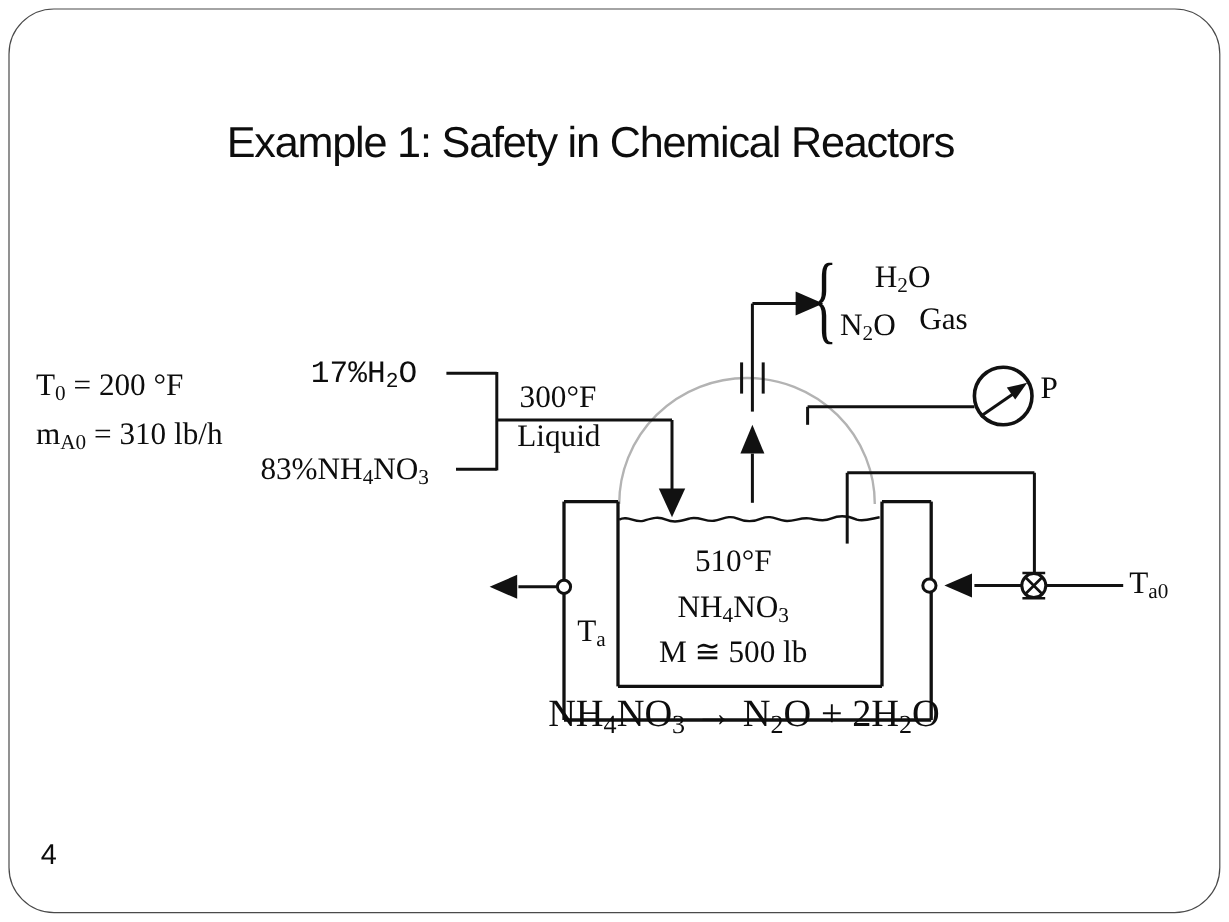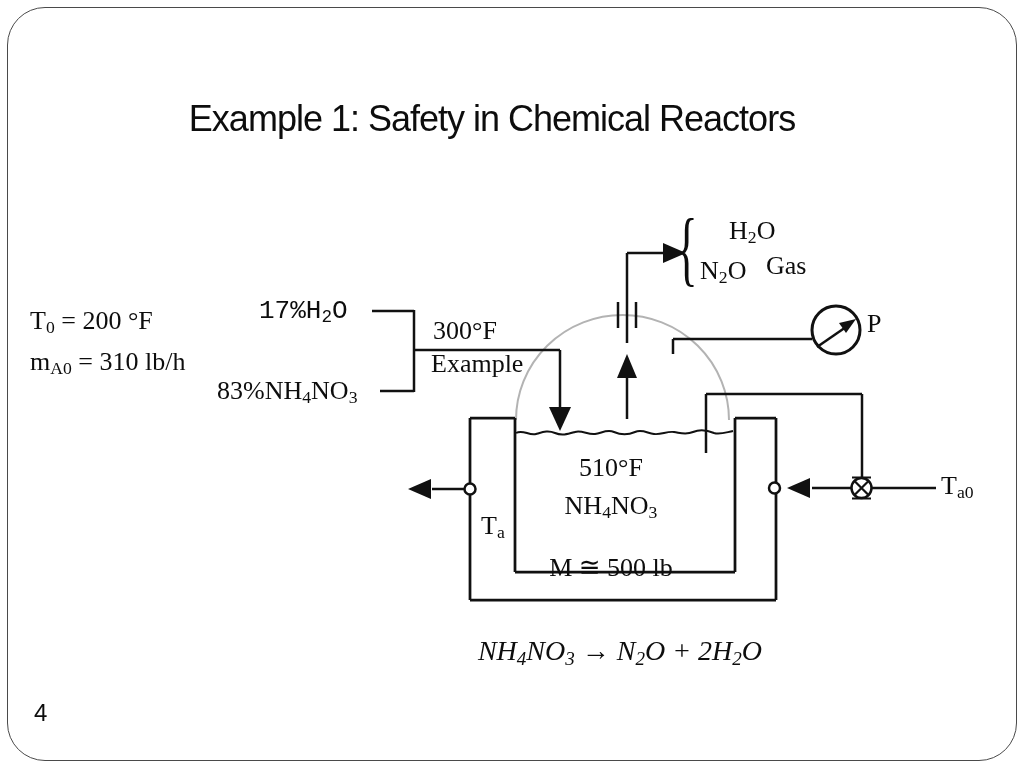--- a/index.html
+++ b/index.html
@@ -21,21 +21,21 @@
   .lbl{
     position:absolute;font-size:26px;white-space:nowrap;color:#0d0d0d;
     font-family:"Liberation Serif", serif;line-height:1.1;
   }
   .lbl sub{font-size:68%;line-height:0;vertical-align:-0.25em;}
   .vessel-text{position:absolute;left:515px;width:192px;text-align:center;}
   .brace{
     position:absolute;left:676px;top:212px;font-size:82px;line-height:74px;
     transform:scaleX(0.55);transform-origin:left center;font-weight:400;color:#0d0d0d;
   }
-  .equation{position:absolute;left:420px;top:636px;width:400px;text-align:center;font-size:28px;font-style:italic;}
+  .equation{position:absolute;left:420px;top:577px;width:400px;text-align:center;font-size:32px;}
   .page-num{
     position:absolute;left:34px;top:699px;font-family:"Liberation Sans", sans-serif;
     font-size:24px;color:#0d0d0d;
   }
 </style>
 </head>
 <body>
 
 <div class="frame"></div>
 
@@ -110,31 +110,31 @@
     <polygon points="408,489 431,479 431,499" fill="#111"></polygon>
   </g>
 </svg>
 
 <div class="lbl" style="left:30px;top:307px;">T<sub>0</sub> = 200 °F</div>
 <div class="lbl" style="left:30px;top:348px;">m<sub>A0</sub> = 310 lb/h</div>
 
 <div class="lbl" style="left:259px;top:297px;font-family:Liberation Mono, monospace;">17%H<sub>2</sub>O</div>
 <div class="lbl" style="left:217px;top:377px;">83%NH<sub>4</sub>NO<sub>3</sub></div>
 <div class="lbl" style="left:433px;top:317px;">300°F</div>
-<div class="lbl" style="left:431px;top:350px;">Example</div>
+<div class="lbl" style="left:431px;top:350px;">Liquid</div>
 
 <div class="brace">{</div>
 <div class="lbl" style="left:700px;top:217px;margin-left:29px;">H<sub>2</sub>O</div>
 <div class="lbl" style="left:700px;top:257px;">N<sub>2</sub>O</div>
 <div class="lbl" style="left:766px;top:252px;">Gas</div>
 
 <div class="lbl" style="left:867px;top:310px;">P</div>
 
 <div class="lbl vessel-text" style="top:454px;">510°F</div>
 <div class="lbl vessel-text" style="top:492px;">NH<sub>4</sub>NO<sub>3</sub></div>
-<div class="lbl vessel-text" style="top:530px;margin-top:24px;">M ≅ 500 lb</div>
+<div class="lbl vessel-text" style="top:530px;">M ≅ 500 lb</div>
 
 <div class="lbl" style="left:481px;top:512px;">T<sub>a</sub></div>
 <div class="lbl" style="left:941px;top:472px;">T<sub>a0</sub></div>
 
 <div class="lbl equation">NH<sub>4</sub>NO<sub>3</sub> → N<sub>2</sub>O + 2H<sub>2</sub>O</div>
 
 <div class="page-num">4</div>
 
 </body></html>

